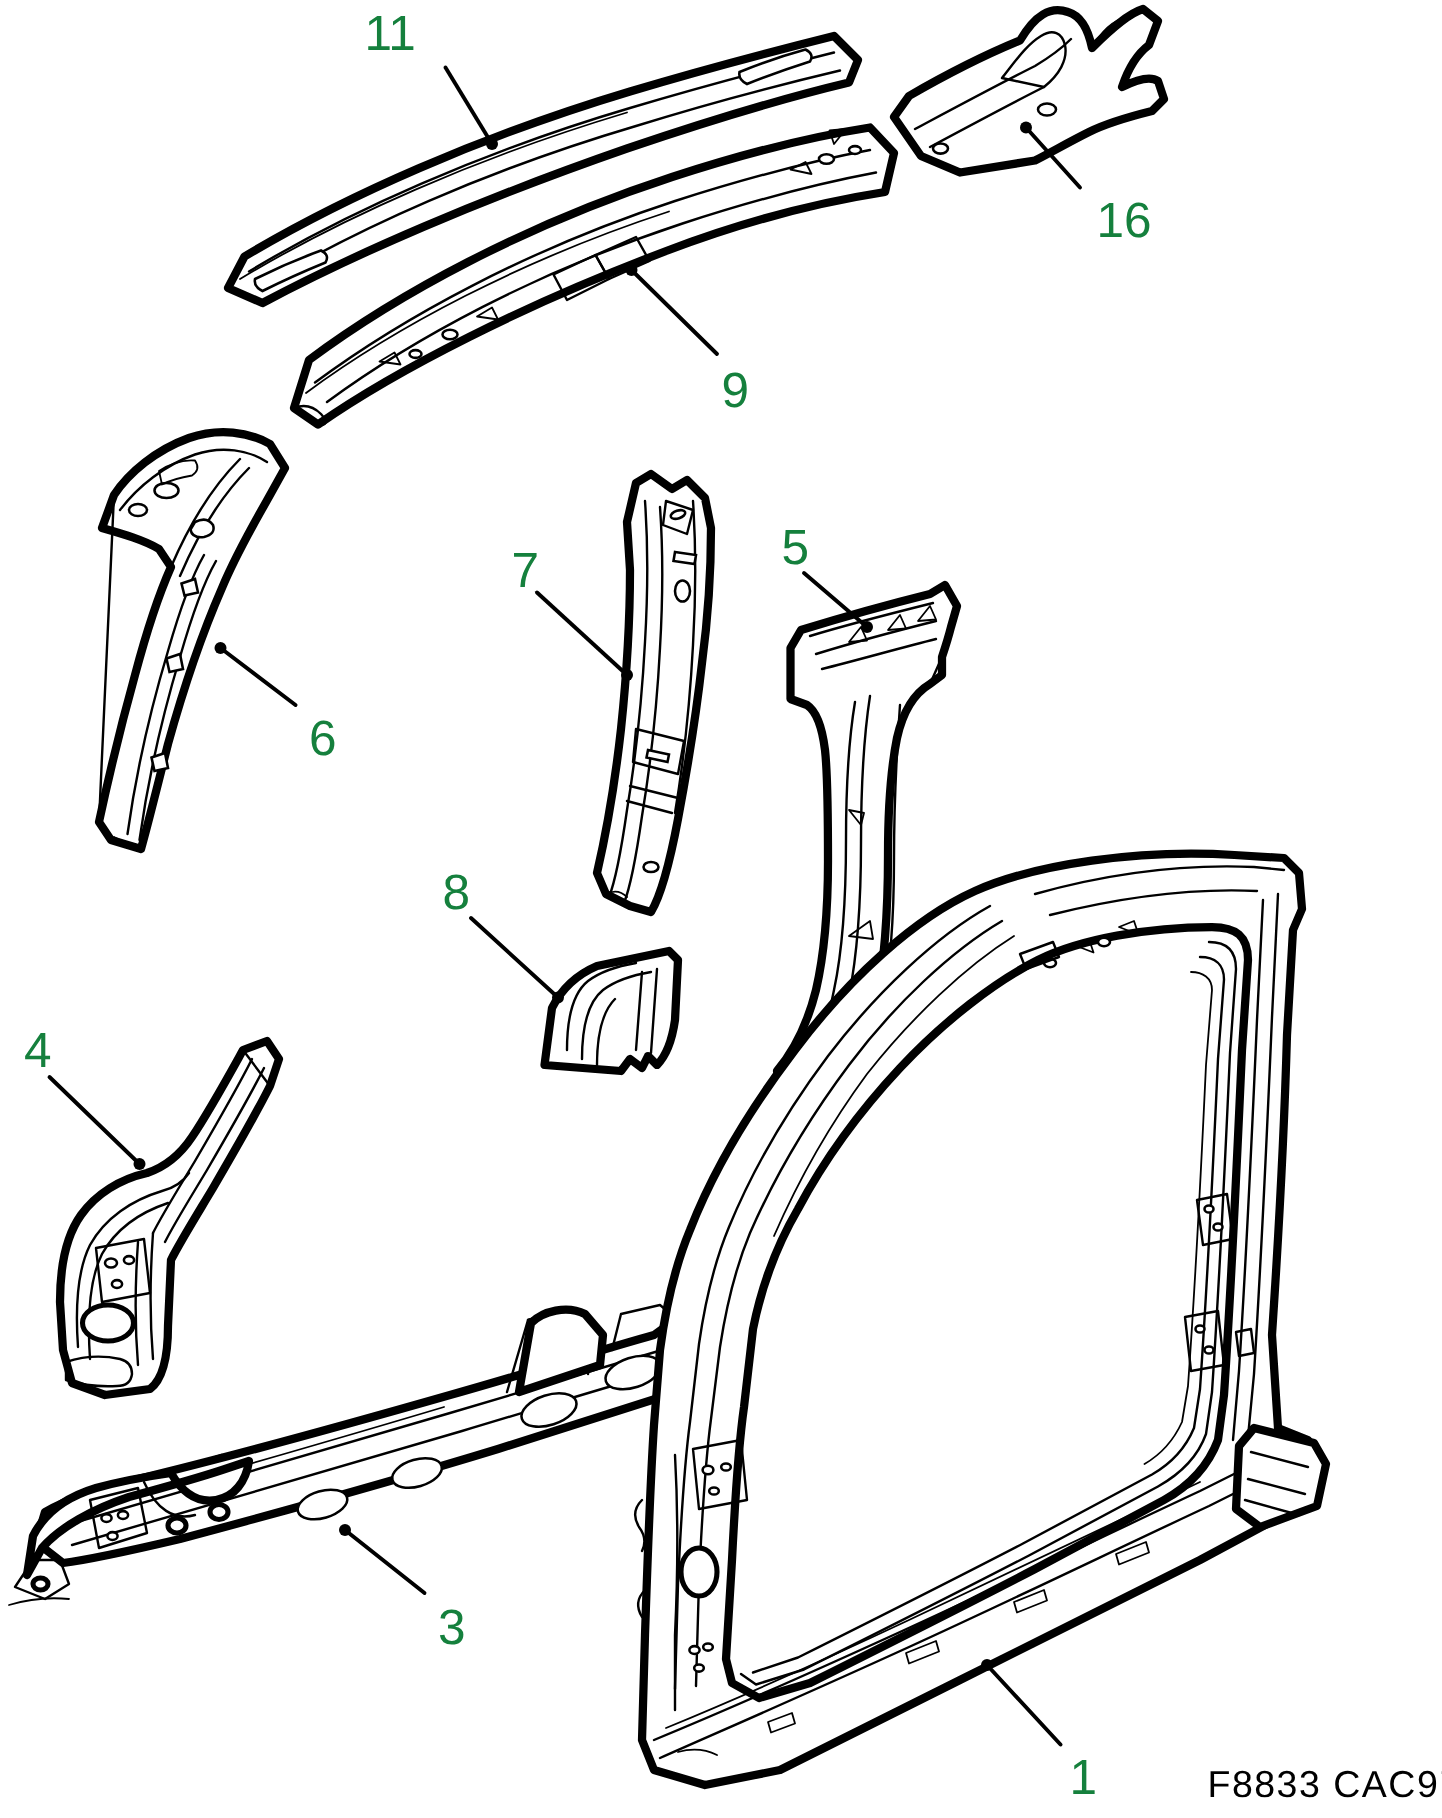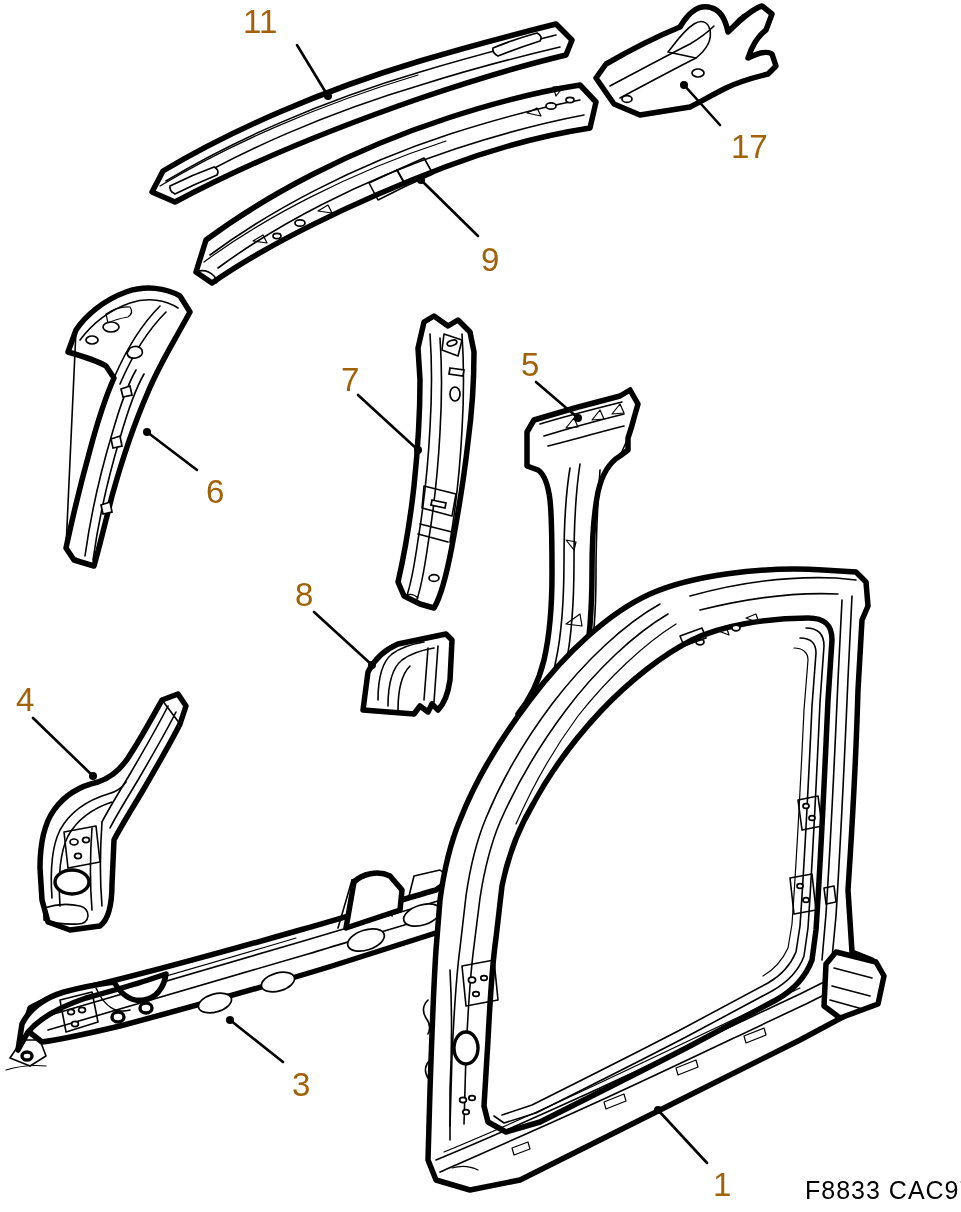--- a/index.html
+++ b/index.html
@@ -21,21 +21,21 @@
     left: 0;
     width: 961px;
     height: 1212px;
     display: block;
   }
   .callout-label {
     position: absolute;
     font-family: "Liberation Sans", sans-serif;
     font-size: 33px;
     font-weight: 400;
-    color: #a16207;
+    color: #15803d;
     line-height: 1;
     white-space: nowrap;
     user-select: none;
   }
   #drawing-code {
     position: absolute;
     font-family: "Liberation Sans", sans-serif;
     font-size: 25px;
     letter-spacing: 1px;
     color: #000000;
@@ -390,21 +390,21 @@
           <circle class="leader-dot" cx="230" cy="1020" r="4"></circle>
         </g>
       <g> 
           <line class="leader" x1="707" y1="1163" x2="658" y2="1110"></line>
           <circle class="leader-dot" cx="658" cy="1110" r="4"></circle>
         </g>
     </g>
   </svg>
 
   <div class="callout-label" style="left:243px; top:5px;">11</div>
-  <div class="callout-label" style="left:731px; top:130px;">17</div>
+  <div class="callout-label" style="left:731px; top:130px;">16</div>
   <div class="callout-label" style="left:481px; top:243px;">9</div>
   <div class="callout-label" style="left:206px; top:475px;">6</div>
   <div class="callout-label" style="left:341px; top:363px;">7</div>
   <div class="callout-label" style="left:521px; top:348px;">5</div>
   <div class="callout-label" style="left:295px; top:578px;">8</div>
   <div class="callout-label" style="left:16px;  top:683px;">4</div>
   <div class="callout-label" style="left:292px; top:1068px;">3</div>
   <div class="callout-label" style="left:713px; top:1168px;">1</div>
 
   <div id="drawing-code" style="left:805px; top:1176px;">F8833 CAC97</div>

